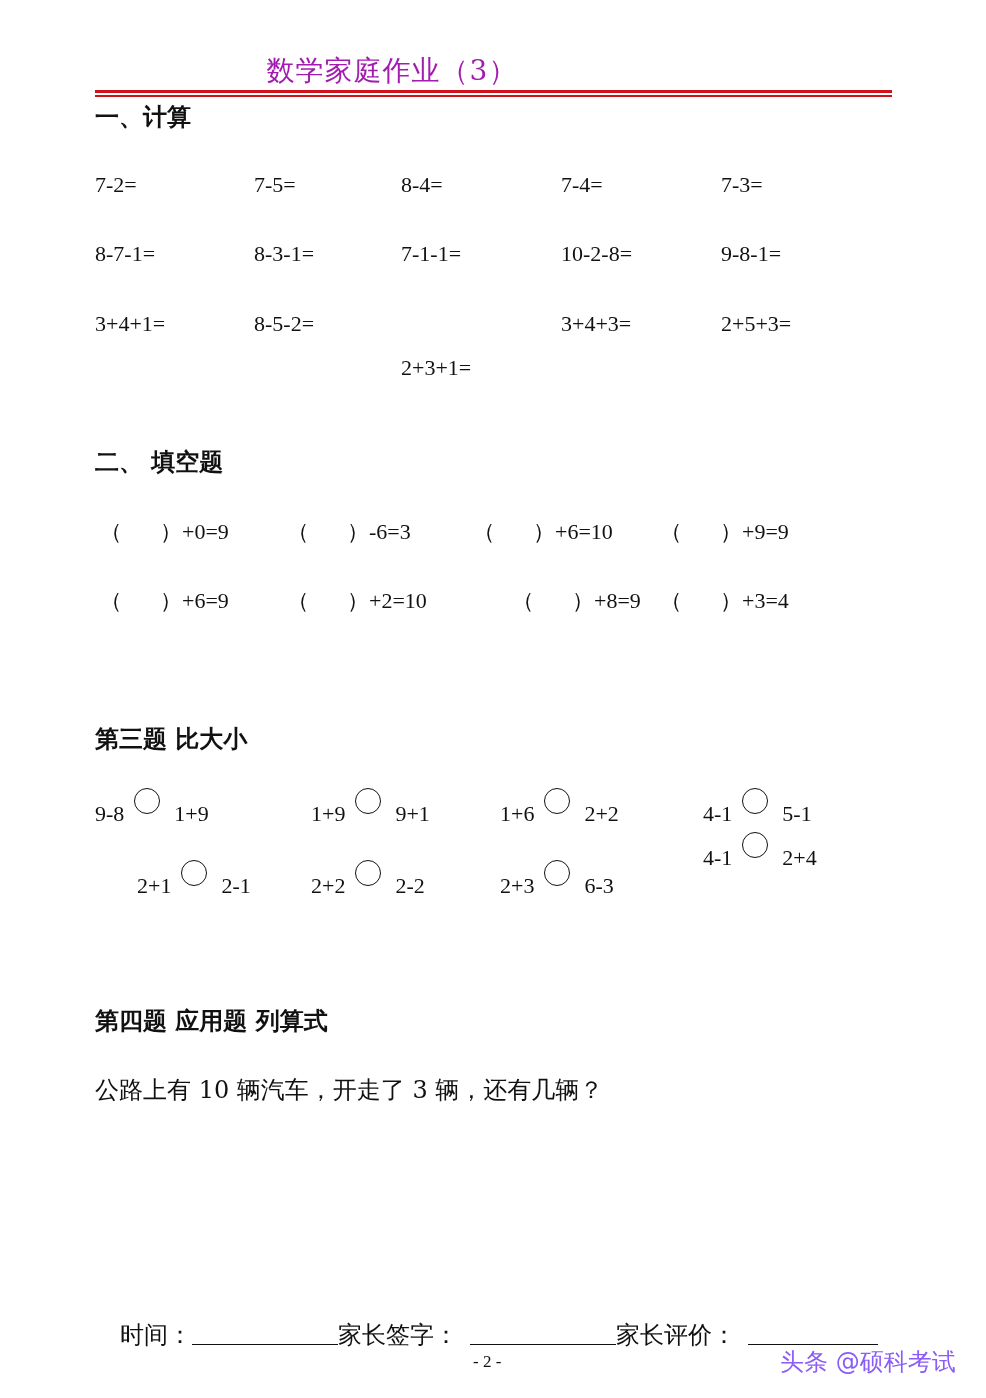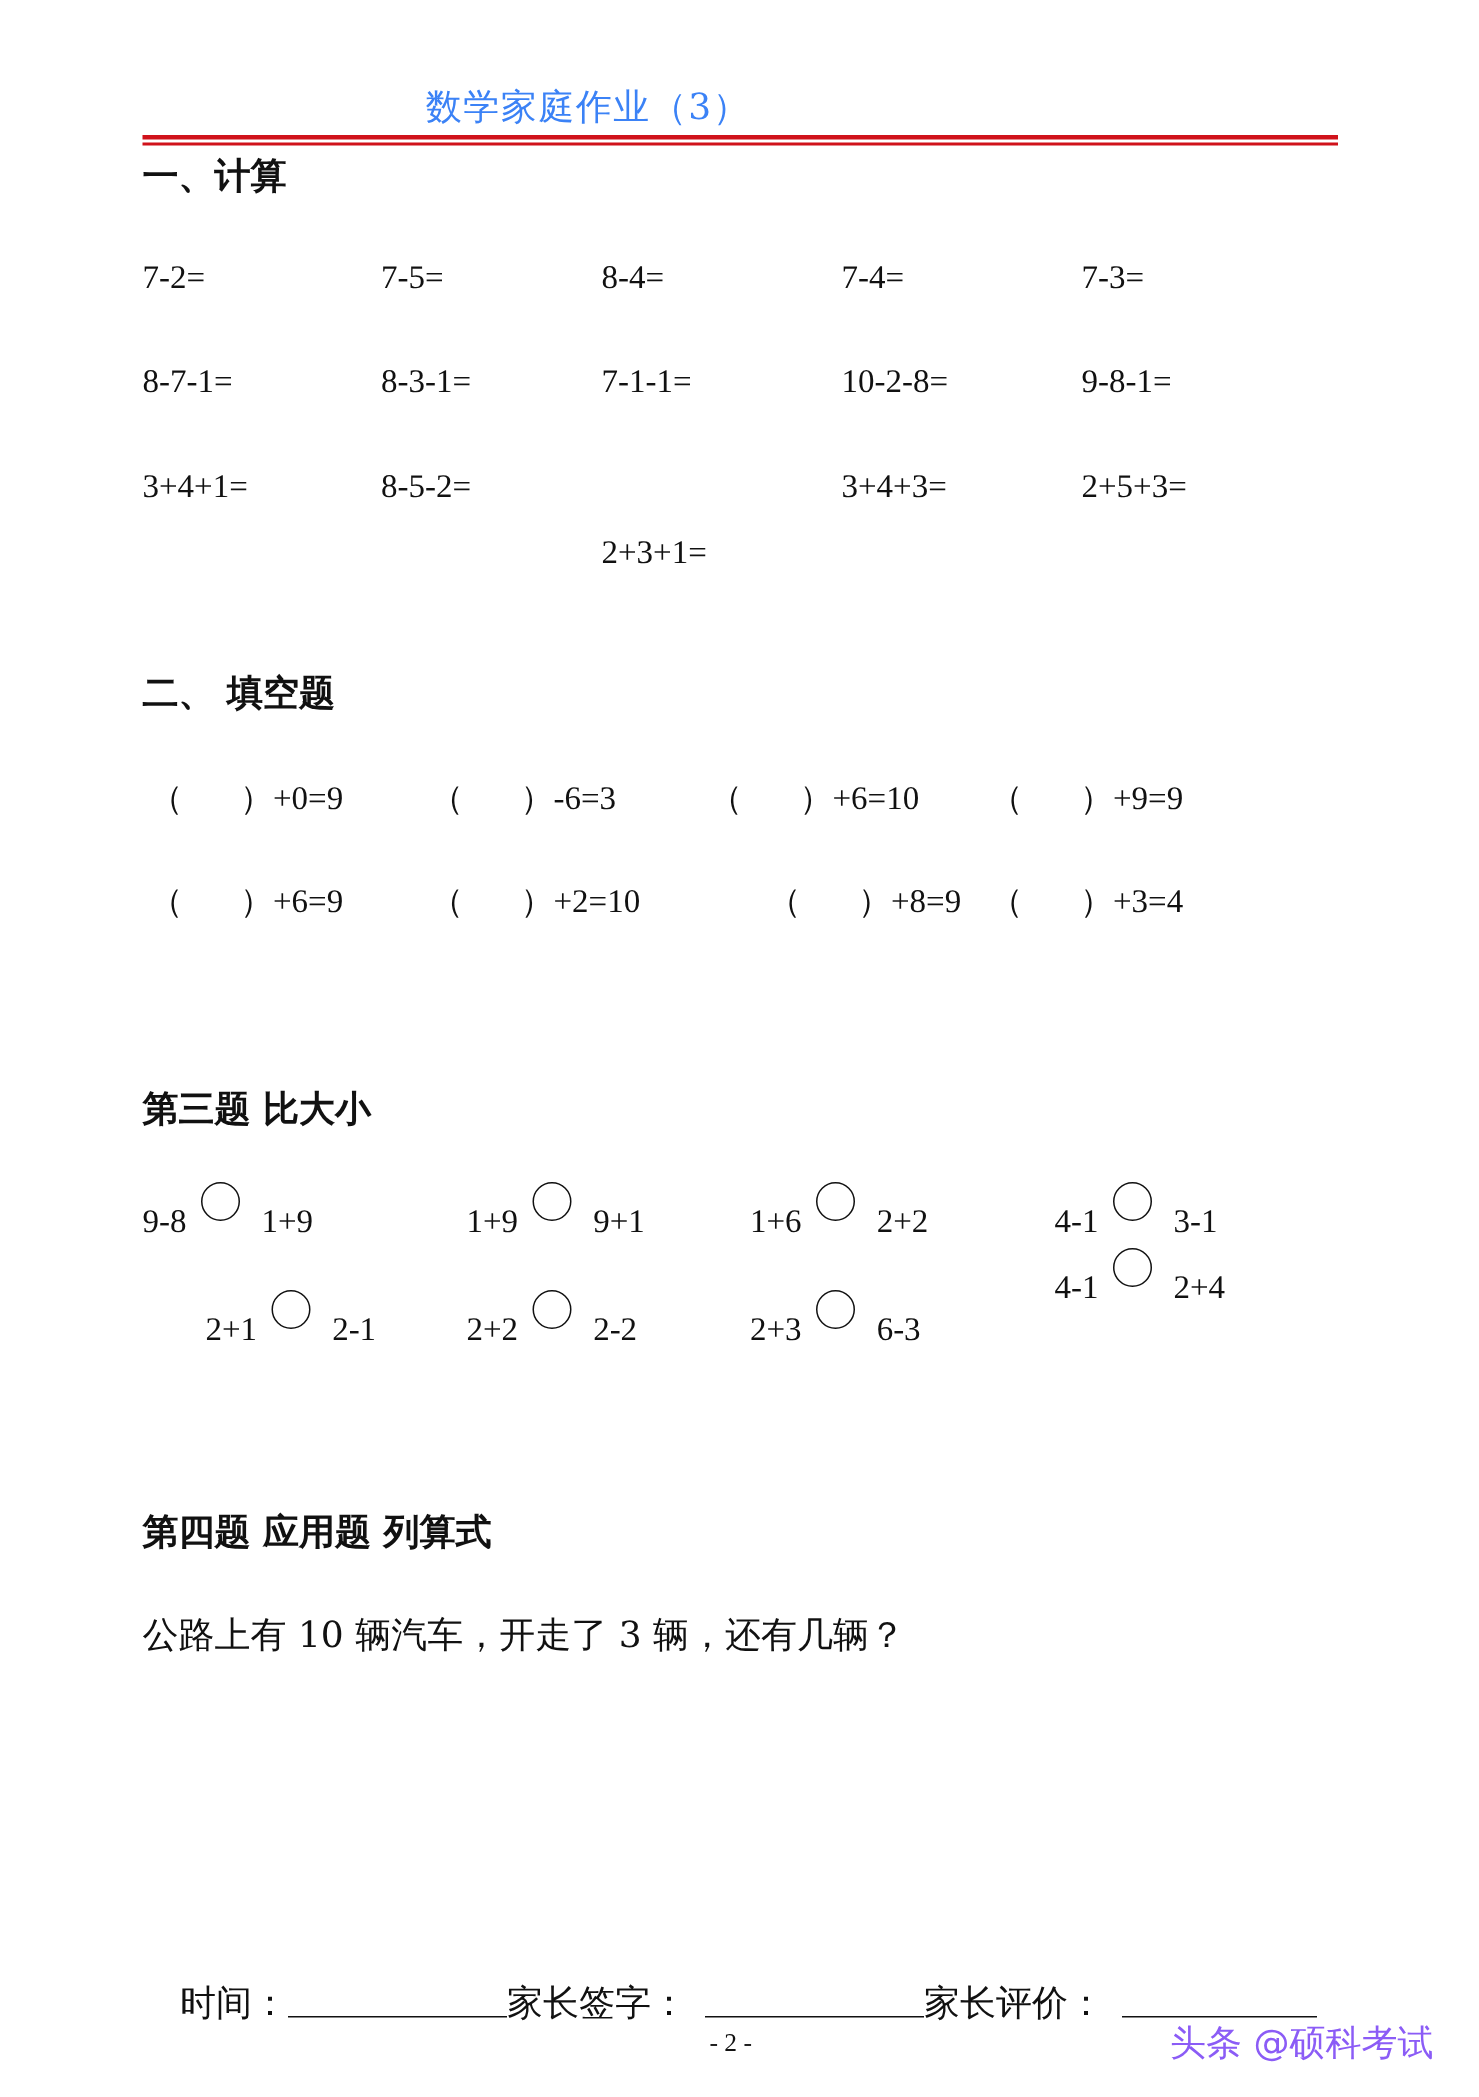--- a/index.html
+++ b/index.html
@@ -1,19 +1,19 @@
 <!DOCTYPE html>
 <html><head>
   <meta charset="utf-8">
   <style>
     html, body { margin: 0; padding: 0; background: #ffffff; }
     body { width: 986px; height: 1398px; position: relative; overflow: hidden;
            font-family: "DejaVu Serif", "Liberation Serif", serif; color: #111; }
     .title { position: absolute; left: 0; width: 784px; top: 46px; text-align: center;
-             font-size: 24px; color: #3b82f6; font-family: "DejaVu Serif", serif; letter-spacing: 1px; line-height: 50px; }
+             font-size: 28px; color: #a21caf; font-family: "DejaVu Serif", serif; letter-spacing: 1px; line-height: 50px; }
     .rule { position: absolute; left: 95px; width: 797px; height: 3px; background: #d0121b; }
     .rule.r1 { top: 90px; }
     .rule.r2 { top: 95px; height: 2px; }
     .heading { position: absolute; left: 95px; font-size: 24px; font-weight: bold;
                font-family: "DejaVu Sans", sans-serif; line-height: 32px; }
     .cell { position: absolute; font-size: 22px; line-height: 30px; white-space: nowrap;
             font-family: "Liberation Serif", serif; }
     .circle { display: inline-block; width: 26px; height: 26px; border: 1.6px solid #111;
               border-radius: 50%; vertical-align: -1px; margin: 0 14px 0 10px; box-sizing: border-box;
               position: relative; top: -8px; }
@@ -66,21 +66,21 @@
   <div class="cell" style="left:287px; top:586px;"><span>（</span><span class="paren-blank"></span><span>）</span><span>+2=10</span></div>
   <div class="cell" style="left:473px; top:586px;margin-left:39px;"><span>（</span><span class="paren-blank"></span><span>）</span><span>+8=9</span></div>
   <div class="cell" style="left:660px; top:586px;"><span>（</span><span class="paren-blank"></span><span>）</span><span>+3=4</span></div>
 </div>
 
 <div class="heading" style="top:723px;">第三题   比大小</div>
 <div>
   <div class="cell" style="left:95px; top:796px;"><span>9-8</span><span class="circle"></span><span>1+9</span></div>
   <div class="cell" style="left:311px; top:796px;"><span>1+9</span><span class="circle"></span><span>9+1</span></div>
   <div class="cell" style="left:500px; top:796px;"><span>1+6</span><span class="circle"></span><span>2+2</span></div>
-  <div class="cell" style="left:703px; top:796px;"><span>4-1</span><span class="circle"></span><span>3-1</span></div>
+  <div class="cell" style="left:703px; top:796px;"><span>4-1</span><span class="circle"></span><span>5-1</span></div>
 
   <div class="cell" style="left:95px; top:868px;margin-left:42px;"><span>2+1</span><span class="circle"></span><span>2-1</span></div>
   <div class="cell" style="left:311px; top:868px;"><span>2+2</span><span class="circle"></span><span>2-2</span></div>
   <div class="cell" style="left:500px; top:868px;"><span>2+3</span><span class="circle"></span><span>6-3</span></div>
   <div class="cell" style="left:703px; top:840px;"><span>4-1</span><span class="circle"></span><span>2+4</span></div>
 </div>
 
 <div class="heading" style="top:1005px;">第四题 应用题 列算式</div>
 <div class="problem">公路上有 10 辆汽车，开走了 3 辆，还有几辆？</div>
 

